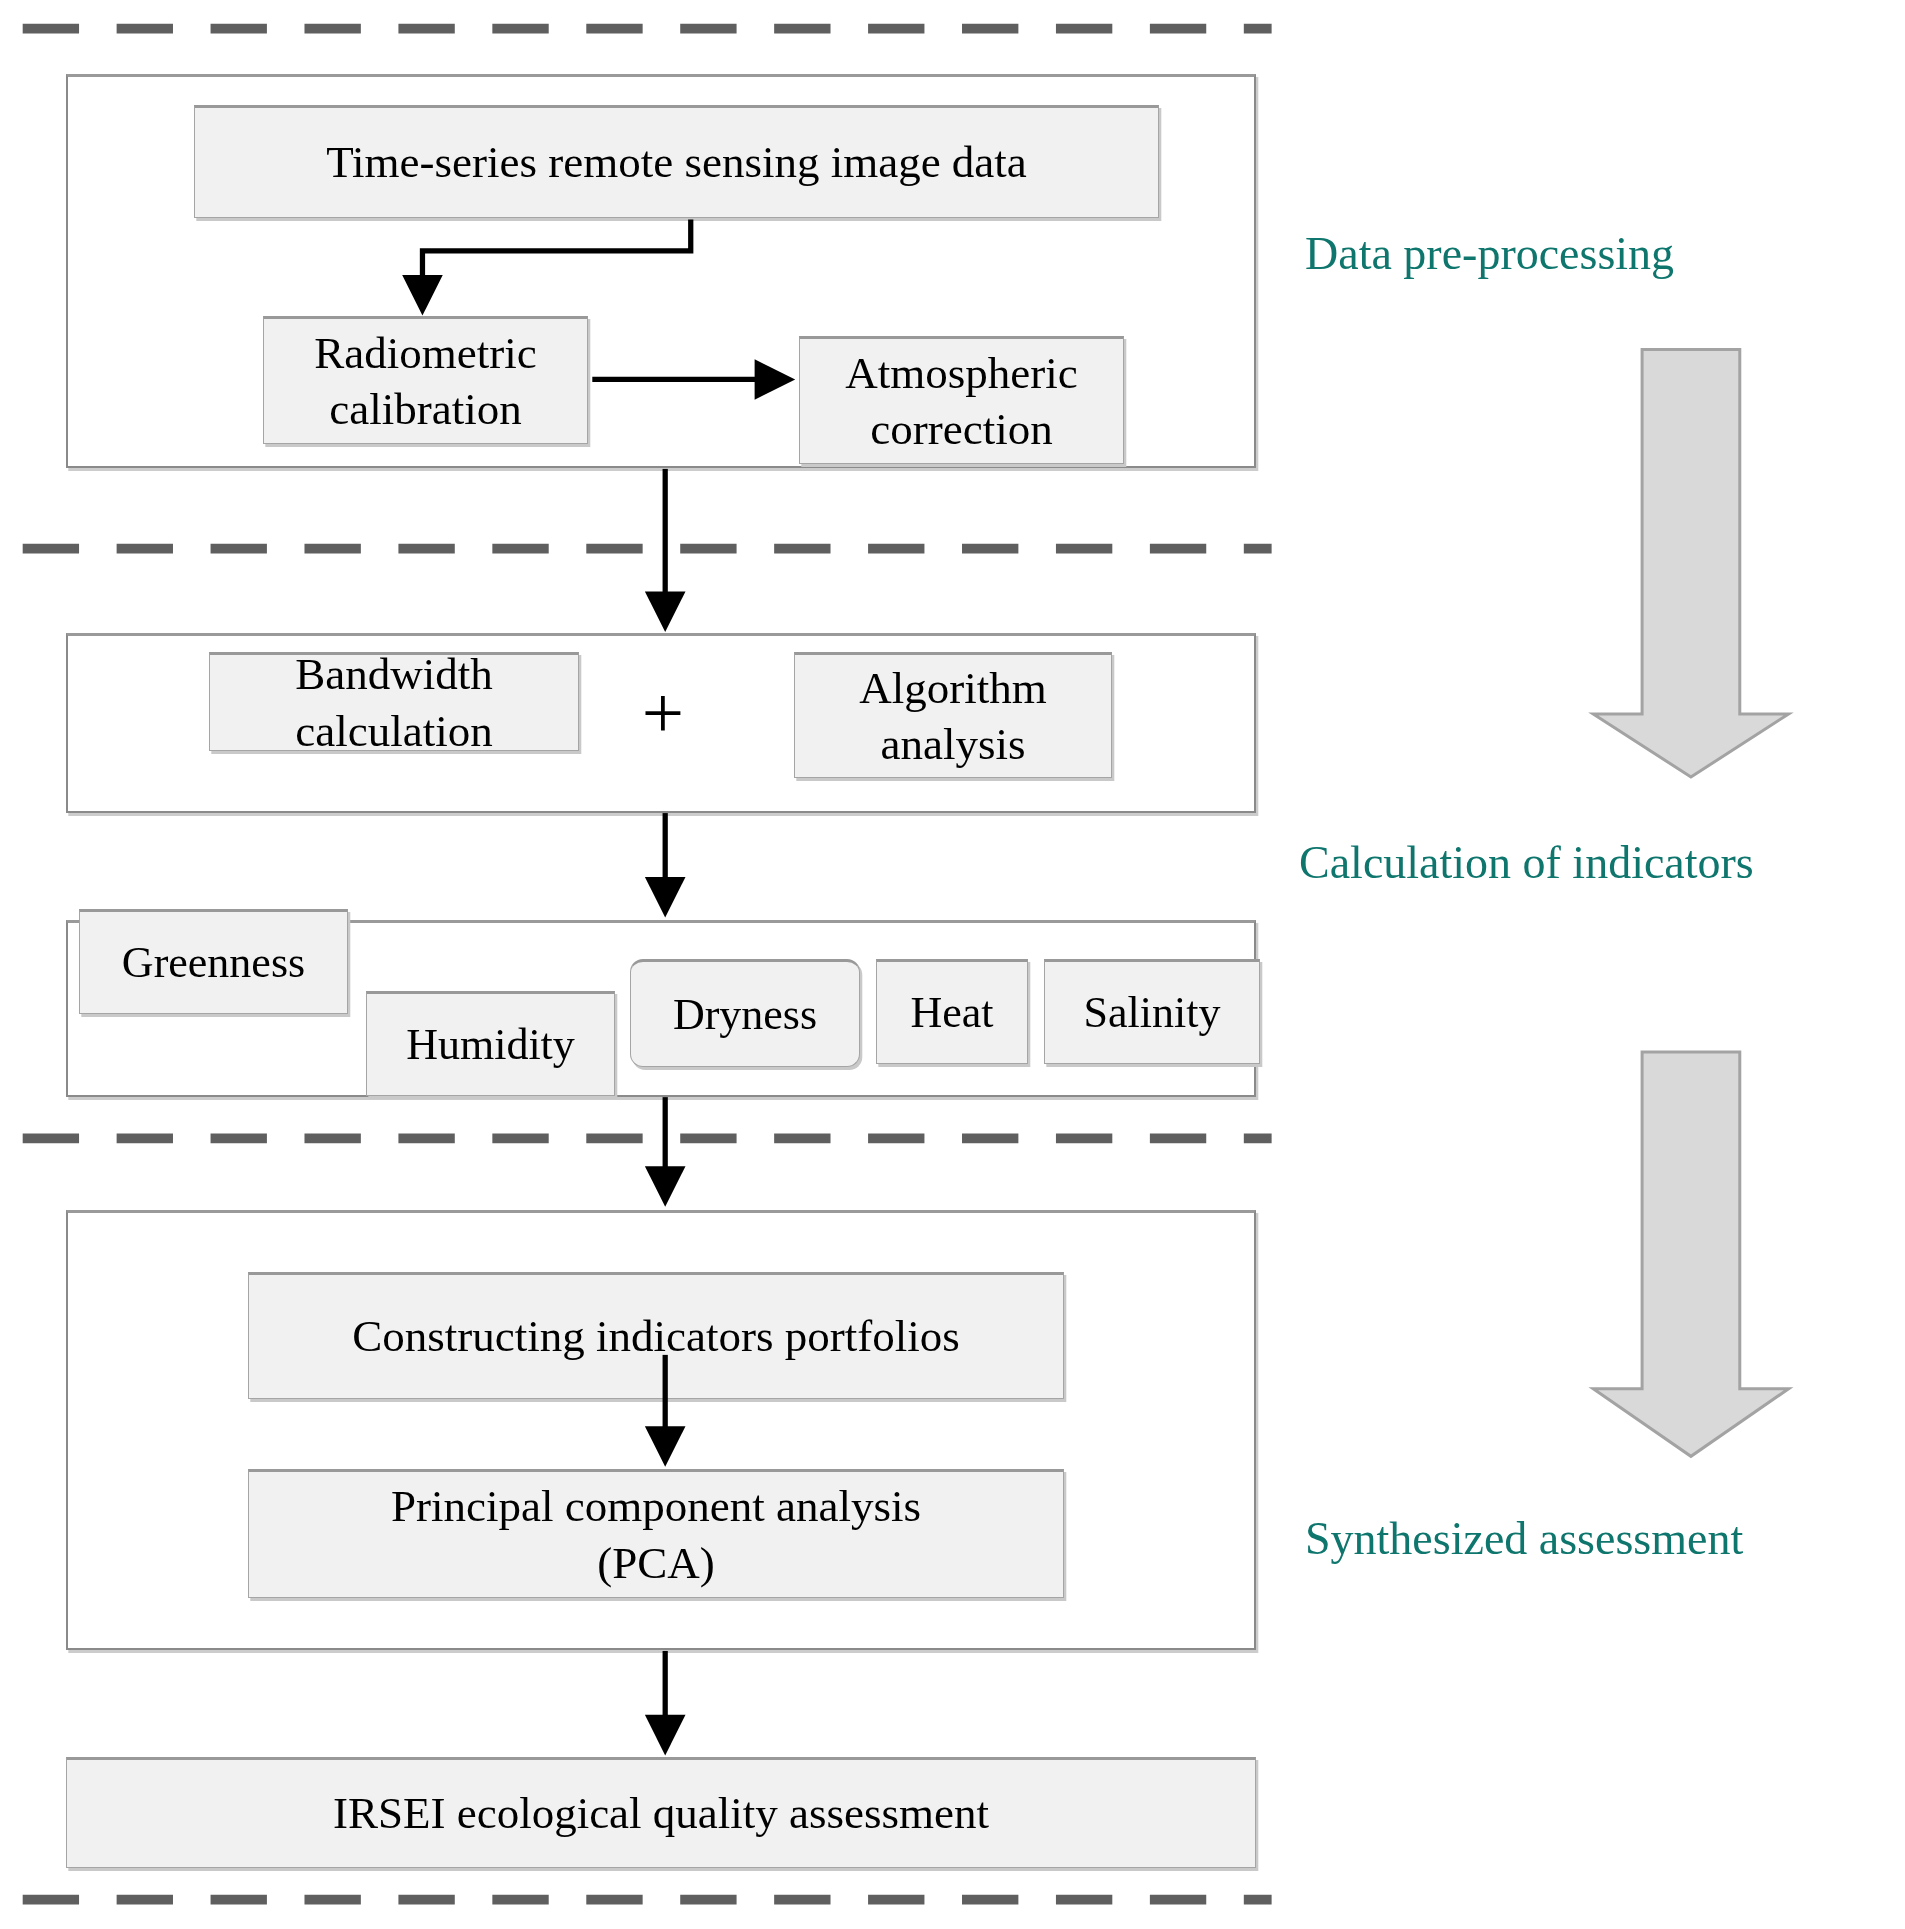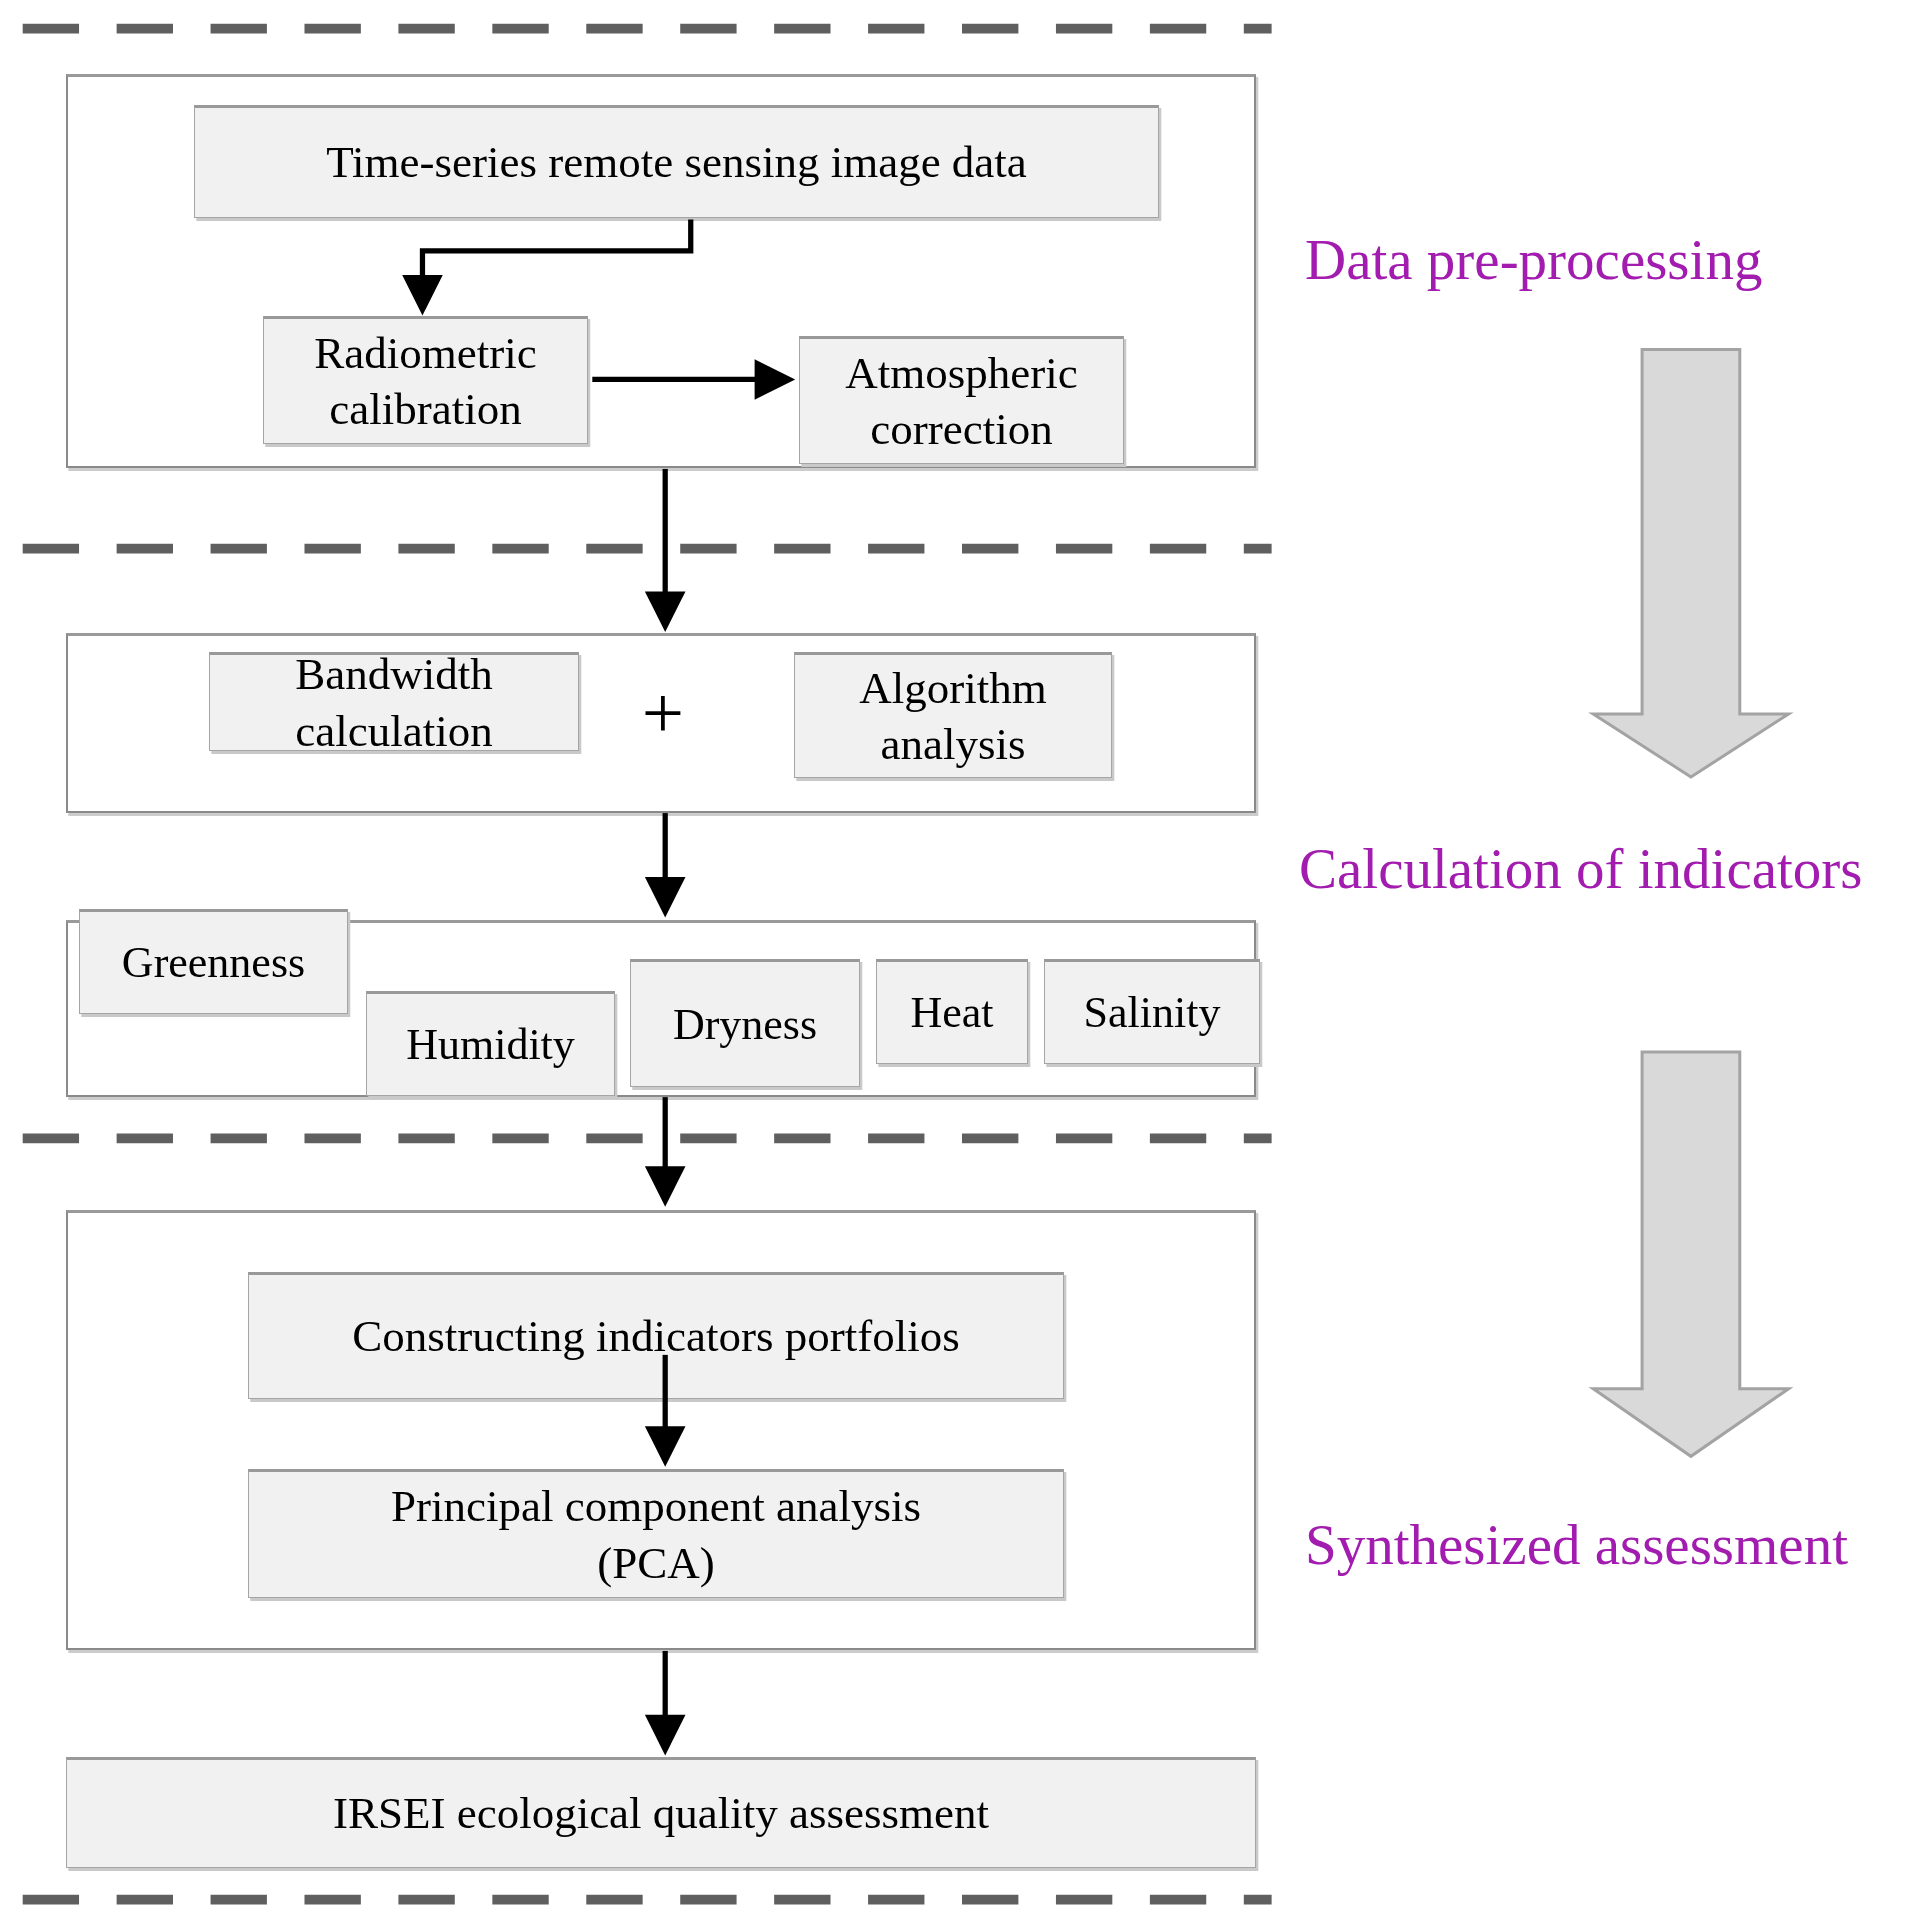--- a/index.html
+++ b/index.html
@@ -46,24 +46,24 @@
     position: absolute;
     font-size: 75px;
     line-height: 1;
     display: flex;
     align-items: center;
     justify-content: center;
     color: #000000;
   }
   .stage-label {
     position: absolute;
-    font-size: 57px;
+    font-size: 46px;
     line-height: 1.1;
     white-space: nowrap;
-    color: #a21caf;
+    color: #0f766e;
   }
   .overlay {
     position: absolute;
     left: 0;
     top: 0;
     width: 1906px;
     height: 1929px;
     pointer-events: none;
   }
   .pca-lines div { text-align: center; }
@@ -103,21 +103,21 @@
   <div class="node" style="left:794px; top:652px; width:318px; height:126px; padding:0 45px;">
     <span>Algorithm analysis</span>
   </div>
 
   <div class="node small-text" style="left:79px; top:909px; width:269px; height:105px;">
     <span>Greenness</span>
   </div>
   <div class="node small-text" style="left:366px; top:959px; width:249px; height:105px;margin-top:32px;">
     <span>Humidity</span>
   </div>
-  <div class="node small-text" style="left:630px; top:959px; width:230px; height:128px;">
+  <div class="node small-text" style="left:630px; top:959px; width:230px; height:108px;border-radius:13px;">
     <span>Dryness</span>
   </div>
   <div class="node small-text" style="left:876px; top:959px; width:152px; height:105px;">
     <span>Heat</span>
   </div>
   <div class="node small-text" style="left:1044px; top:959px; width:216px; height:105px;">
     <span>Salinity</span>
   </div>
 
   <div class="node" style="left:248px; top:1244px; width:816px; height:127px;margin-top:28px;">

